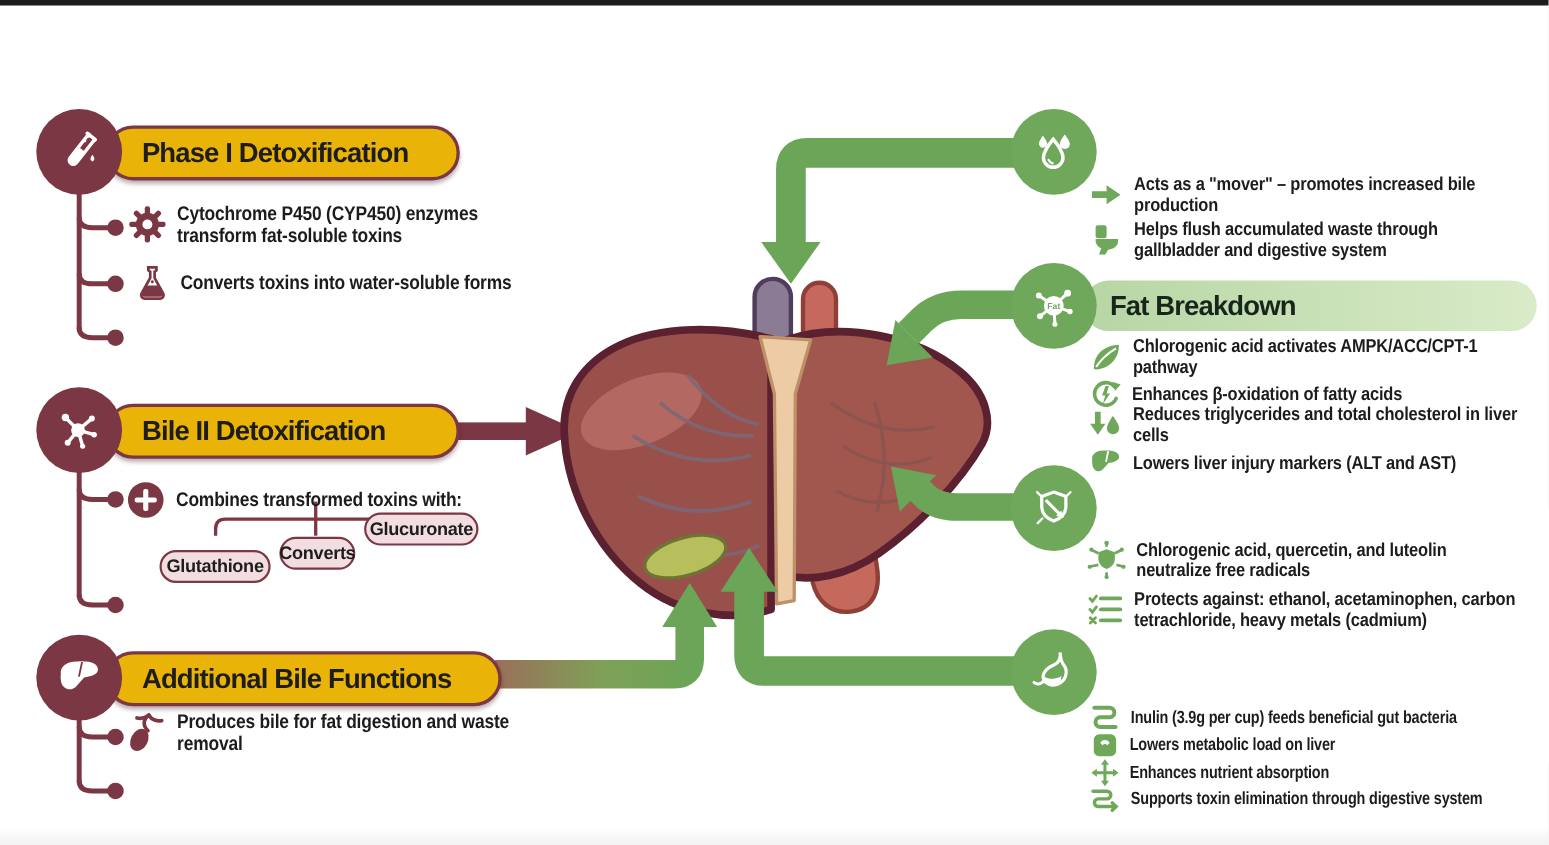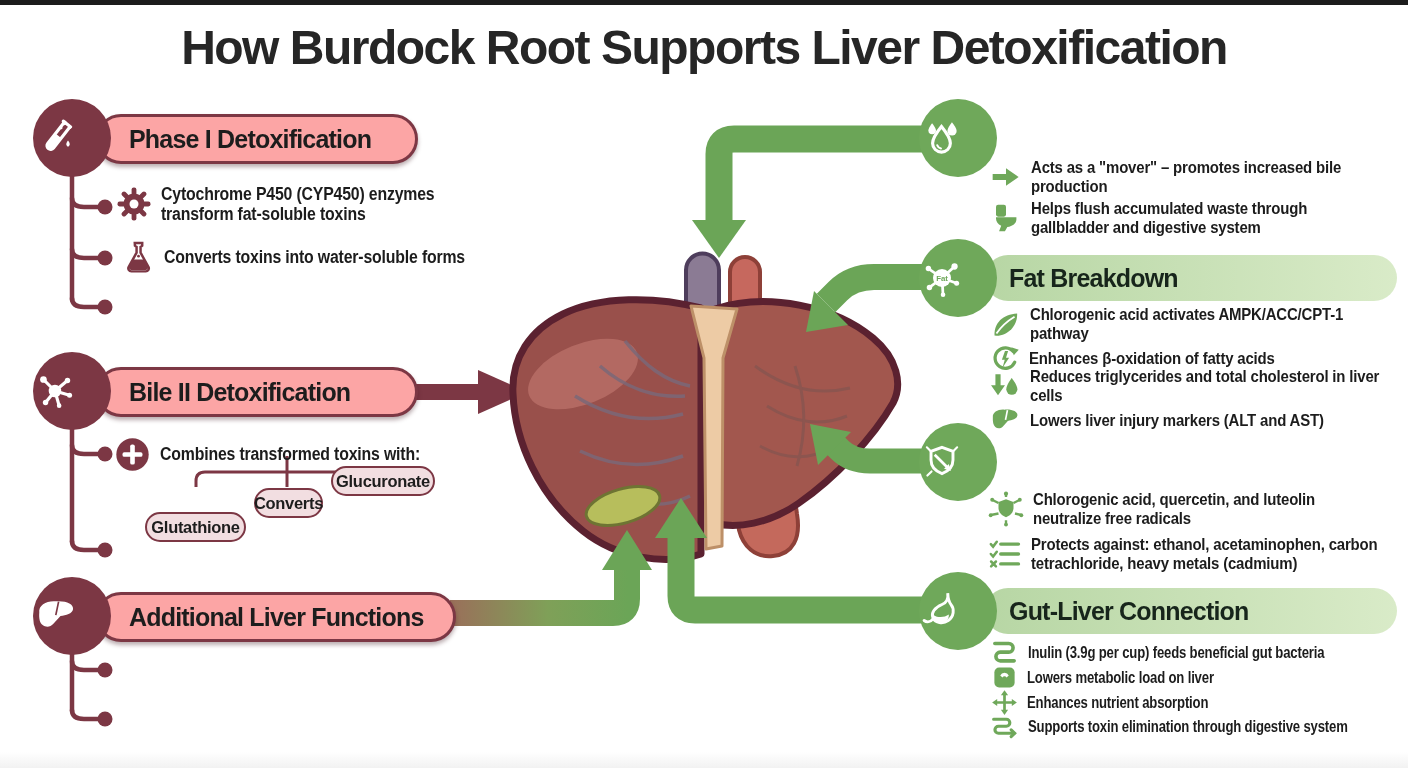--- a/index.html
+++ b/index.html
@@ -3,24 +3,24 @@
 <meta charset="utf-8">
 <style>
   html,body{margin:0;padding:0;background:#e8e8e8;}
   #stage{position:relative;width:1408px;height:768px;background:#ffffff;overflow:hidden;
          font-family:"Liberation Sans","DejaVu Sans",sans-serif;}
   .layer{position:absolute;left:0;top:0;}
   #top-edge{position:absolute;left:0;top:0;width:100%;height:5px;background:#1c1c1c;z-index:9;}
   #main-title{position:absolute;top:20px;left:0;width:100%;text-align:center;
               font-size:48px;font-weight:bold;letter-spacing:-1.5px;color:#262626;z-index:6;}
   .sec-circle{position:absolute;width:78px;height:78px;border-radius:50%;
-              display:flex;align-items:center;z-index:5;}
+              display:flex;align-items:center;justify-content:center;z-index:5;}
   .maroon-bg{background:#7C3744;}
   .green-bg{background:#6FA85A;}
-  .pill-maroon{position:absolute;height:44px;background:#fca5a5;border:3.5px solid #7C3744;
+  .pill-maroon{position:absolute;height:44px;background:#eab308;border:3.5px solid #7C3744;
                border-radius:28px;display:flex;align-items:center;padding-left:30px;
                font-size:25px;font-weight:bold;color:#1d1d1d;letter-spacing:-0.8px;z-index:4;
                box-shadow:0 3px 4px rgba(60,20,30,.35);}
   .pill-green{position:absolute;height:46px;background:linear-gradient(90deg,#b7d6a4,#d9ebc8);
               border-radius:24px;display:flex;align-items:center;padding-left:24px;
               font-size:25px;font-weight:bold;color:#17251b;letter-spacing:-0.8px;z-index:3;}
   .bullet{position:absolute;display:flex;align-items:center;gap:9px;z-index:4;}
   .b-ic{flex:0 0 auto;}
   .b-tx{font-weight:bold;color:#1c1c1c;line-height:1.12;letter-spacing:-0.2px;
         transform:scaleX(0.88);transform-origin:0 50%;}
@@ -33,21 +33,20 @@
   #bottom-haze{position:absolute;left:0;bottom:0;width:100%;height:16px;
                background:linear-gradient(0deg,#ececec,rgba(255,255,255,0));opacity:.7;z-index:1;}
 </style>
 </head>
 <body>
 
 <div id="stage">
   <div id="top-edge"></div>
   <div id="bottom-haze"></div>
 
-  <div id="main-title">How Burdock Root Supports Liver Detoxification</div>
 
   <svg class="layer" width="1408" height="768" viewBox="0 0 1408 768" style="z-index:1">
     <g stroke="#7C3744" stroke-width="4.5" fill="none" stroke-linecap="round">
       <path d="M72 172 V300"></path>
       <path d="M72 198 q0 9 12 9 h18"></path>
       <path d="M72 249 q0 9 12 9 h18"></path>
       <path d="M72 298 q0 9 12 9 h18"></path>
       <path d="M72 428 V542"></path>
       <path d="M72 445 q0 9 12 9 h18"></path>
       <path d="M72 541 q0 9 12 9 h18"></path>
@@ -189,41 +188,52 @@
 
   <div class="bullet left" style="left:114px;top:436px">
     <svg class="b-ic" width="37" height="37" viewBox="0 0 24 24">
       <circle cx="12" cy="12" r="10.5" fill="#7C3744"></circle>
       <rect x="10.5" y="5.5" width="3" height="13" rx="1.2" fill="#fff"></rect>
       <rect x="5.5" y="10.5" width="13" height="3" rx="1.2" fill="#fff"></rect>
     </svg>
     <div class="b-tx" style="width:360px">Combines transformed toxins with:</div>
   </div>
 
-  <div class="mini-pill" style="left:145px;top:512px;width:97px">
+  <div class="mini-pill" style="left:145px;top:500px;width:97px">
     <span>Glutathione</span>
   </div>
   <div class="mini-pill" style="left:254px;top:488px;width:65px">
     <span>Converts</span>
   </div>
   <div class="mini-pill" style="left:331px;top:466px;width:100px">
     <span>Glucuronate</span>
   </div>
 
 
   <div class="sec-circle maroon-bg" style="left:33px;top:577px">
     <svg width="46" height="46" viewBox="0 0 44 44">
       <path fill="#fff" d="M6 19 C5 11.5 13 7.5 21 8 C31 7 39 10 38.3 15.5 C37.7 19.8 31.5 21.2 26.3 22 L19.5 29.5 C15 34.5 8 32 6.5 26.5 C5.8 23.8 5.8 21.3 6 19 Z"></path>
       <path d="M24.5 8.3 L21.8 21.2" stroke="#7C3744" stroke-width="1.6" fill="none"></path>
     </svg>
   </div>
   <div class="pill-maroon" style="left:96px;top:592px;width:324px">
-    <span>Additional Liver Functions</span>
-  </div>
-
+    <span>Additional Bile Functions</span>
+  </div>
+
+  <div class="bullet left" style="left:112px;top:646px">
+    <svg class="b-ic" width="40" height="40" viewBox="0 0 24 24">
+      <g fill="none" stroke="#7C3744" stroke-width="2" stroke-linecap="round">
+        <path d="M13.5 11 C10 7.5 11.5 4 14 2.5"></path>
+        <path d="M14 2.5 c1.5 2.5 4.5 3.5 7 3"></path>
+        <path d="M14 2.5 c-2 1.5 -4.5 2 -6.5 1.5"></path>
+      </g>
+      <ellipse cx="8.8" cy="16" rx="4.6" ry="6.4" transform="rotate(28 8.8 16)" fill="#7C3744"></ellipse>
+    </svg>
+    <div class="b-tx" style="width:345px">Produces bile for fat digestion and waste removal</div>
+  </div>
 
 
   <div class="sec-circle green-bg" style="left:919px;top:99px">
     <svg width="46" height="46" viewBox="0 0 44 44">
       <path d="M21.5 11 C21.5 11 13 21.5 13 27 a8.5 8.5 0 0 0 17 0 C30 21.5 21.5 11 21.5 11 Z" fill="none" stroke="#fff" stroke-width="3"></path>
       <path d="M12.5 8 C12.5 8 9 12.5 9 14.8 a3.6 3.6 0 0 0 7.2 0 C16.2 12.5 12.5 8 12.5 8 Z" fill="#fff"></path>
       <path d="M31.5 7 C31.5 7 27.2 12.5 27.2 15.2 a4.4 4.4 0 0 0 8.8 0 C36 12.5 31.5 7 31.5 7 Z" fill="#fff"></path>
       <path d="M17.5 29 a5 5 0 0 0 3.5 3" stroke="#fff" stroke-width="2" fill="none" stroke-linecap="round"></path>
     </svg>
   </div>
@@ -347,23 +357,20 @@
         </g>
       <g stroke="#6FA85A" stroke-width="1.8" fill="none" stroke-linecap="round">
         <path d="M2 5 l1.6 1.8 2.6 -3.4"></path>
         <path d="M2 12 l1.6 1.8 2.6 -3.4"></path>
         <path d="M2.2 17.3 l3.4 3.4 M5.6 17.3 l-3.4 3.4"></path>
       </g>
     </svg>
     <div class="b-tx" style="width:412px">Protects against: ethanol, acetaminophen, carbon tetrachloride, heavy metals (cadmium)</div>
   </div>
 
-  <div class="pill-green" style="left:985px;top:588px;width:388px">
-    <span>Gut-Liver Connection</span>
-  </div>
   <div class="sec-circle green-bg" style="left:919px;top:572px">
     <svg width="46" height="46" viewBox="0 0 44 44">
       <path d="M27.5 5 c0.8 5.5 -0.8 8.8 -5.5 10.8 c-7 3 -10.8 8 -8.6 12.8 c2.3 5 9.5 6.2 14.5 2.6 c5.5 -4 6.3 -11 2.6 -15.6 c-1.8 -2.3 -2.8 -6.2 -3 -10.6 Z" fill="none" stroke="#fff" stroke-width="2.8" stroke-linecap="round"></path>
       <path d="M14 26 c4 2.6 10.5 2.4 14.5 -0.6 c0.4 3.6 -1.8 7 -5.8 8.2 c-4 1.2 -7.8 -0.8 -8.7 -3.4 Z" fill="#fff"></path>
       <path d="M13.5 29.5 c-2.5 3 -6 3.6 -8.6 1.6" fill="none" stroke="#fff" stroke-width="2.8" stroke-linecap="round"></path>
     </svg>
   </div>
 
   <div class="bullet right gut" style="left:990px;top:638px">
     <svg class="b-ic" width="29" height="29" viewBox="0 0 24 24">

